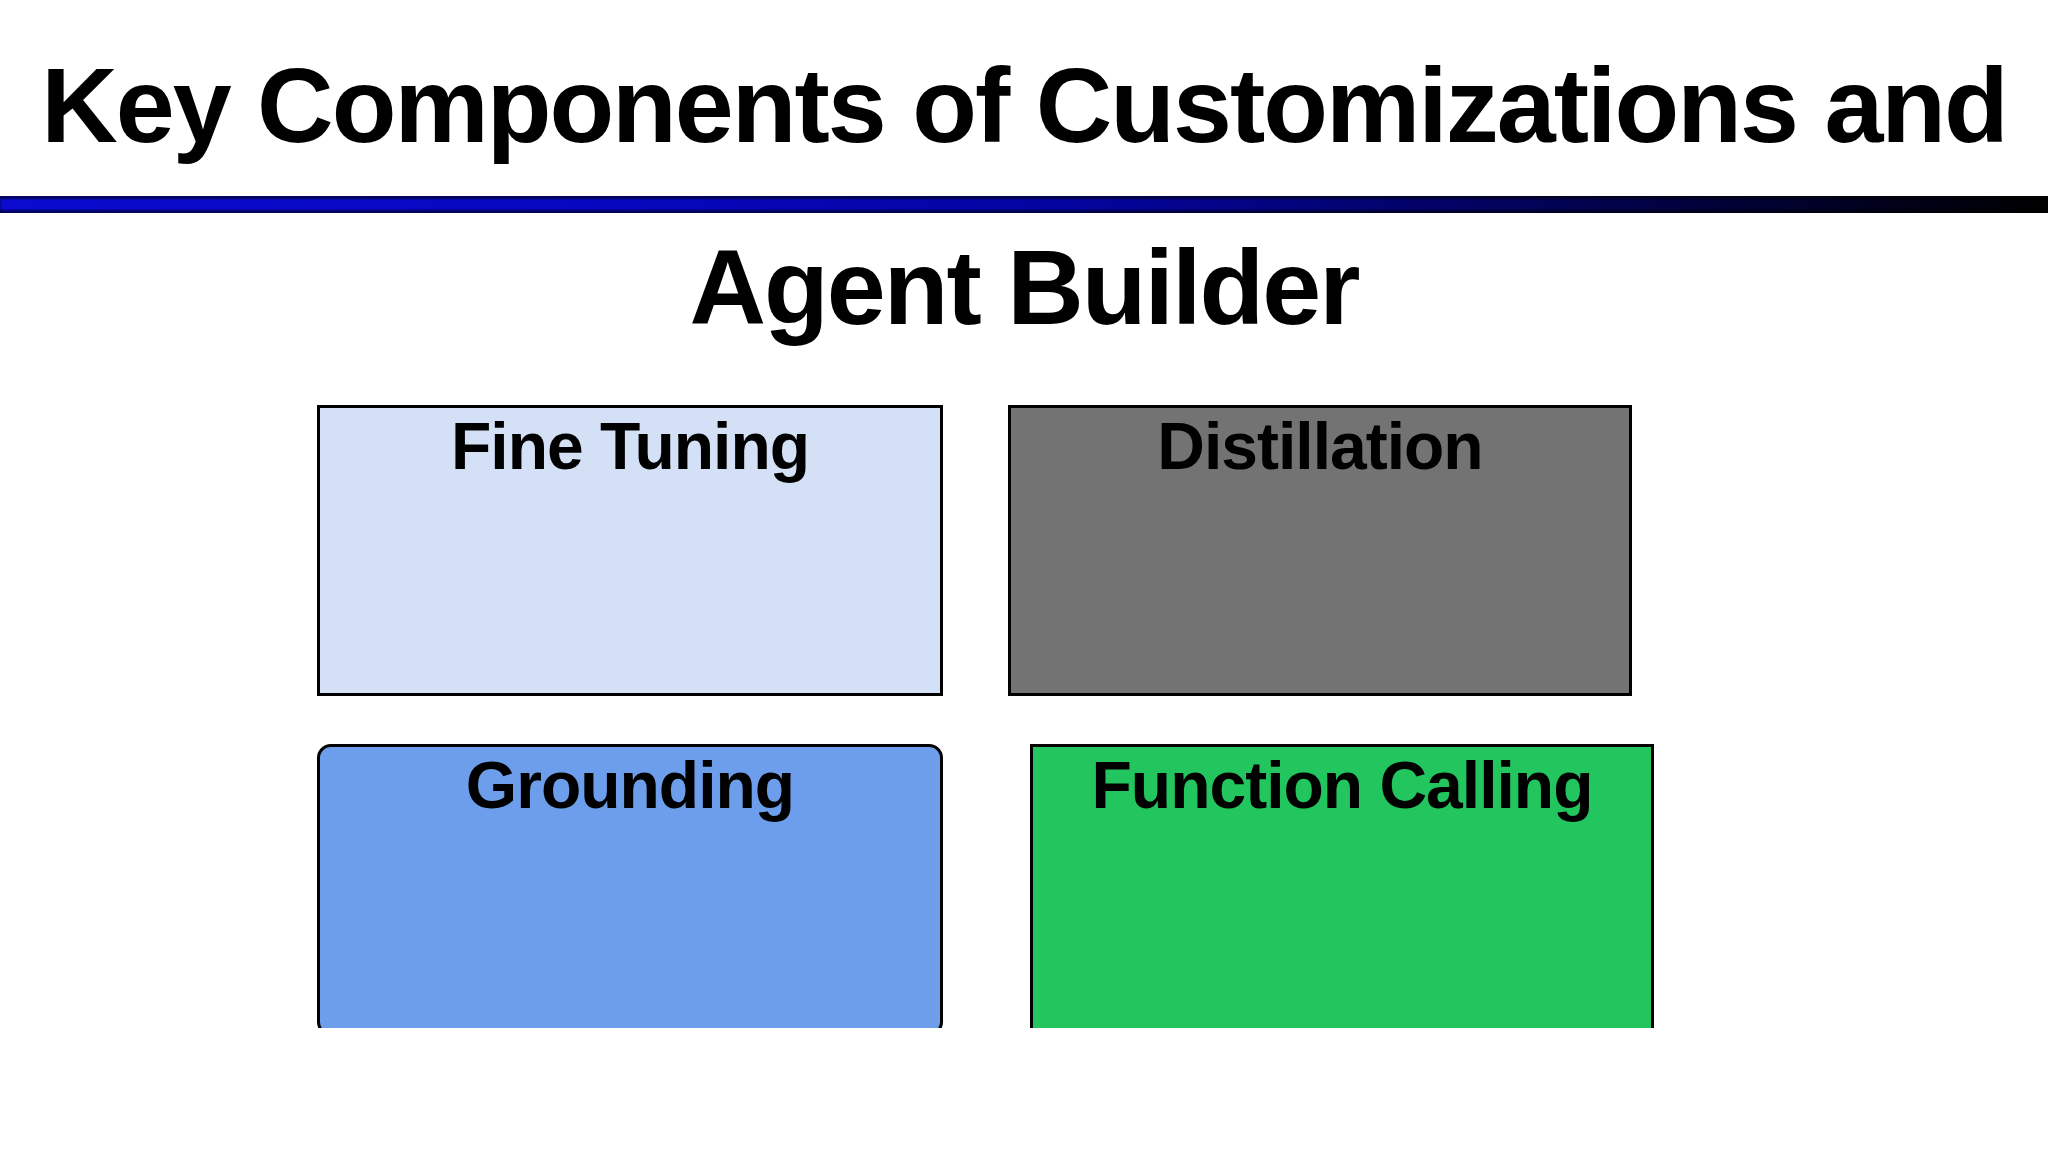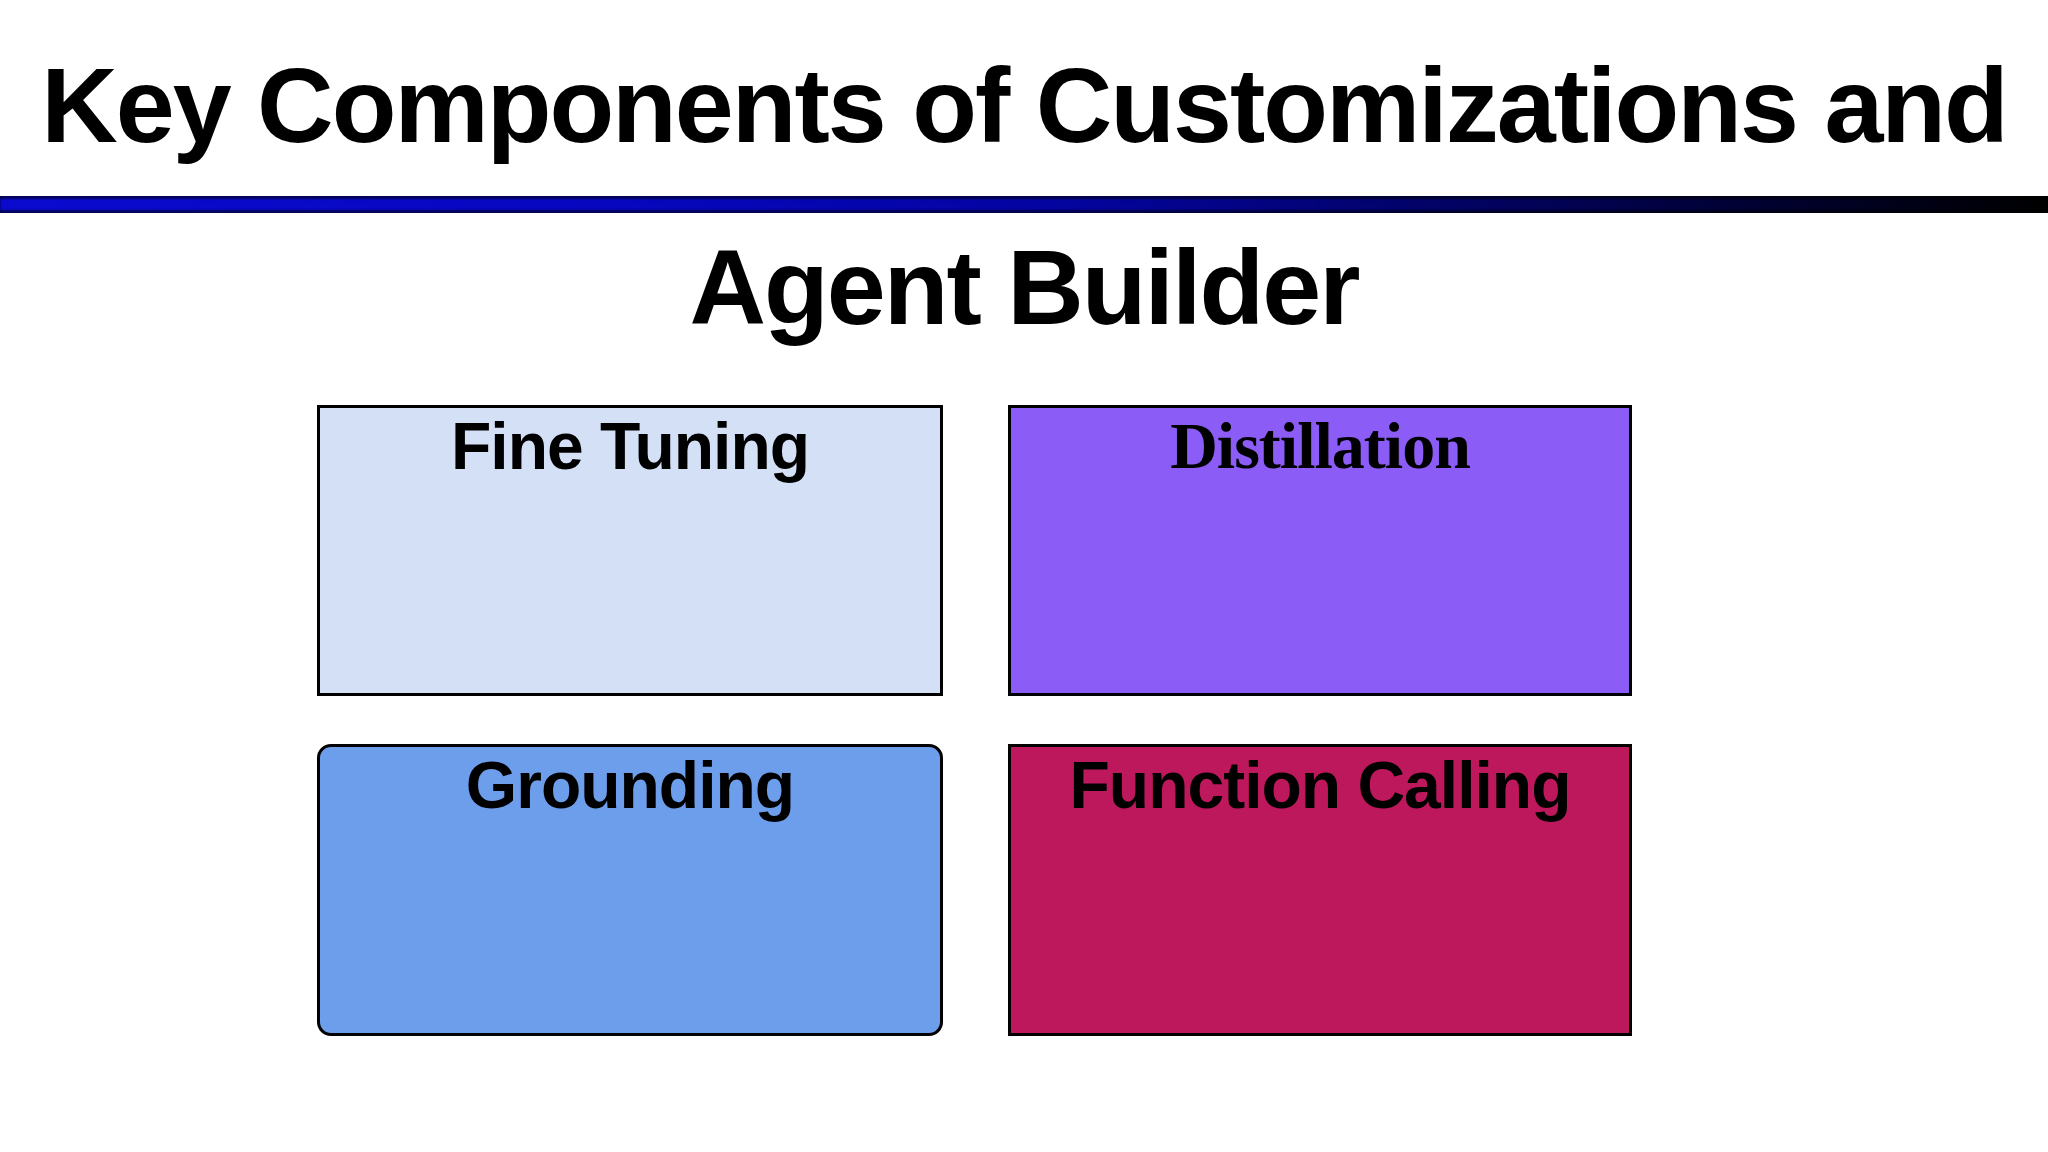--- a/index.html
+++ b/index.html
@@ -3,21 +3,21 @@
 <meta charset="utf-8">
 <style>
   html, body {
     margin: 0;
     padding: 0;
     background: #ffffff;
   }
   .slide {
     position: relative;
     width: 2048px;
-    height: 1152px;
+    height: 1028px;
     background: #ffffff;
     overflow: hidden;
     font-family: "Liberation Sans", "DejaVu Sans", sans-serif;
   }
   .title-line {
     position: absolute;
     left: 0;
     width: 2048px;
     margin: 0;
     text-align: center;
@@ -69,25 +69,25 @@
   <h1 class="title-line title-line1">Key Components of Customizations and</h1>
 
   <div class="divider"></div>
 
   <h1 class="title-line title-line2">Agent Builder</h1>
 
   <div class="box box-fine-tuning" style="background-color: rgb(211, 224, 246);">
     <span class="box-label">Fine Tuning</span>
   </div>
 
-  <div class="box box-distillation" style="background-color: #8b5cf6; font-family: Liberation Serif, serif;">
+  <div class="box box-distillation" style="background-color: #737373;">
     <span class="box-label">Distillation</span>
   </div>
 
   <div class="box box-grounding" style="background-color: rgb(109, 158, 235);">
     <span class="box-label">Grounding</span>
   </div>
 
-  <div class="box box-function-calling" style="background-color: #be185d;">
+  <div class="box box-function-calling" style="background-color: #22c55e; margin-left: 22px;">
     <span class="box-label">Function Calling</span>
   </div>
 
 </div>
 
 </body></html>

